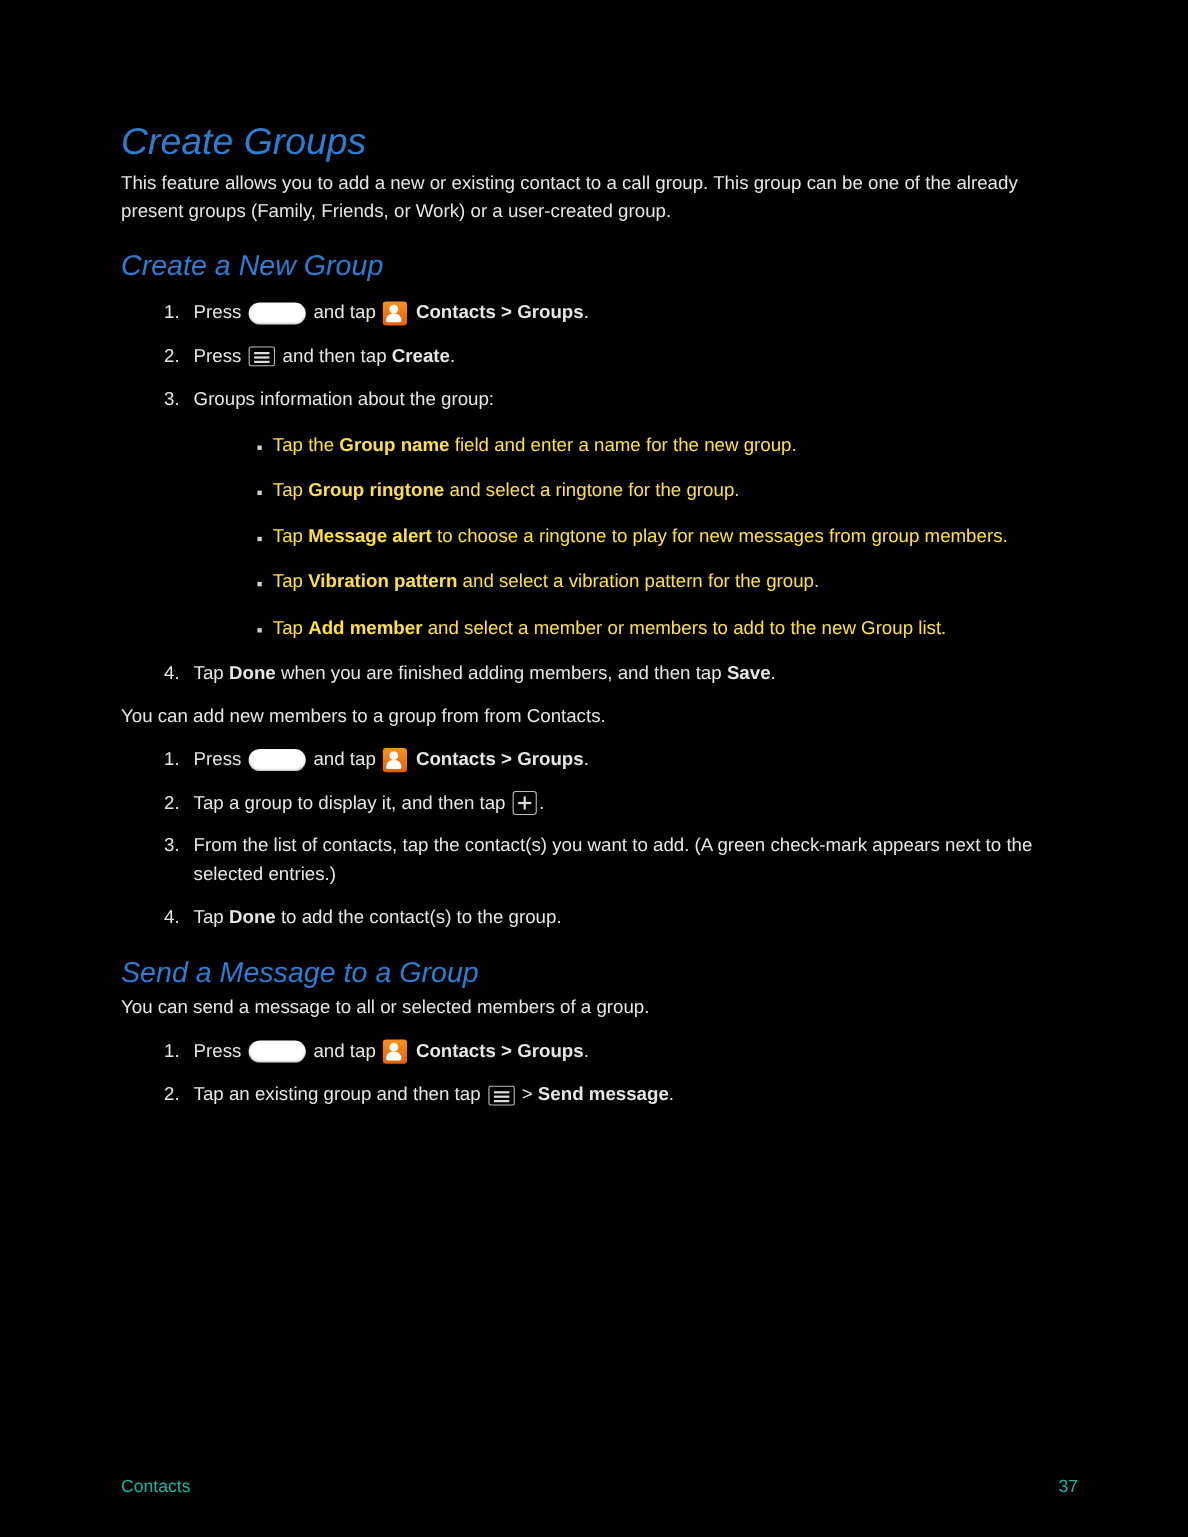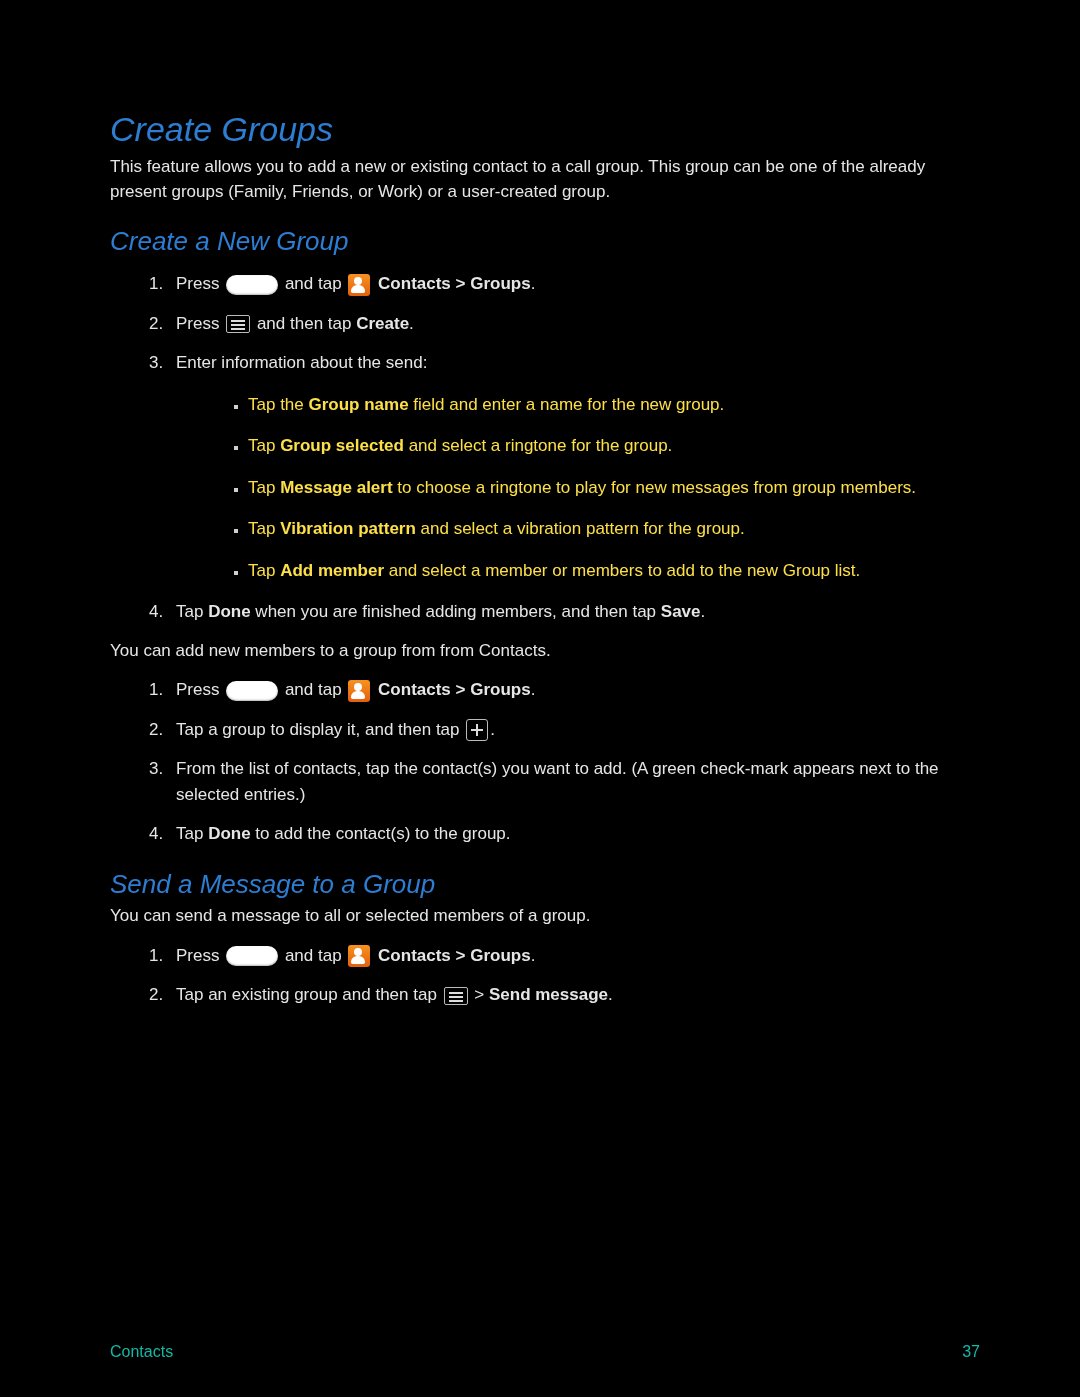--- a/index.html
+++ b/index.html
@@ -61,24 +61,24 @@
 
   <h2>Create a New Group</h2>
   <ol>
     <li>
       <span>Press </span><span class="icon icon-home"></span><span> and tap </span><span class="icon icon-contacts"></span><span class="b"> Contacts &gt; Groups</span><span>.</span>
     </li>
     <li>
       <span>Press </span><span class="icon icon-menu"></span><span> and then tap </span><span class="b">Create</span><span>.</span>
     </li>
     <li>
-      <span>Enter information about the send:</span>
+      <span>Groups information about the group:</span>
       <ul>
         <li><span>Tap the </span><span class="b">Group name</span><span> field and enter a name for the new group.</span></li>
-        <li><span>Tap </span><span class="b">Group selected</span><span> and select a ringtone for the group.</span></li>
+        <li><span>Tap </span><span class="b">Group ringtone</span><span> and select a ringtone for the group.</span></li>
         <li><span>Tap </span><span class="b">Message alert</span><span> to choose a ringtone to play for new messages from group members.</span></li>
         <li><span>Tap </span><span class="b">Vibration pattern</span><span> and select a vibration pattern for the group.</span></li>
         <li><span>Tap </span><span class="b">Add member</span><span> and select a member or members to add to the new Group list.</span></li>
       </ul>
     </li>
     <li>
       <span>Tap </span><span class="b">Done</span><span> when you are finished adding members, and then tap </span><span class="b">Save</span><span>.</span>
     </li>
   </ol>
 

